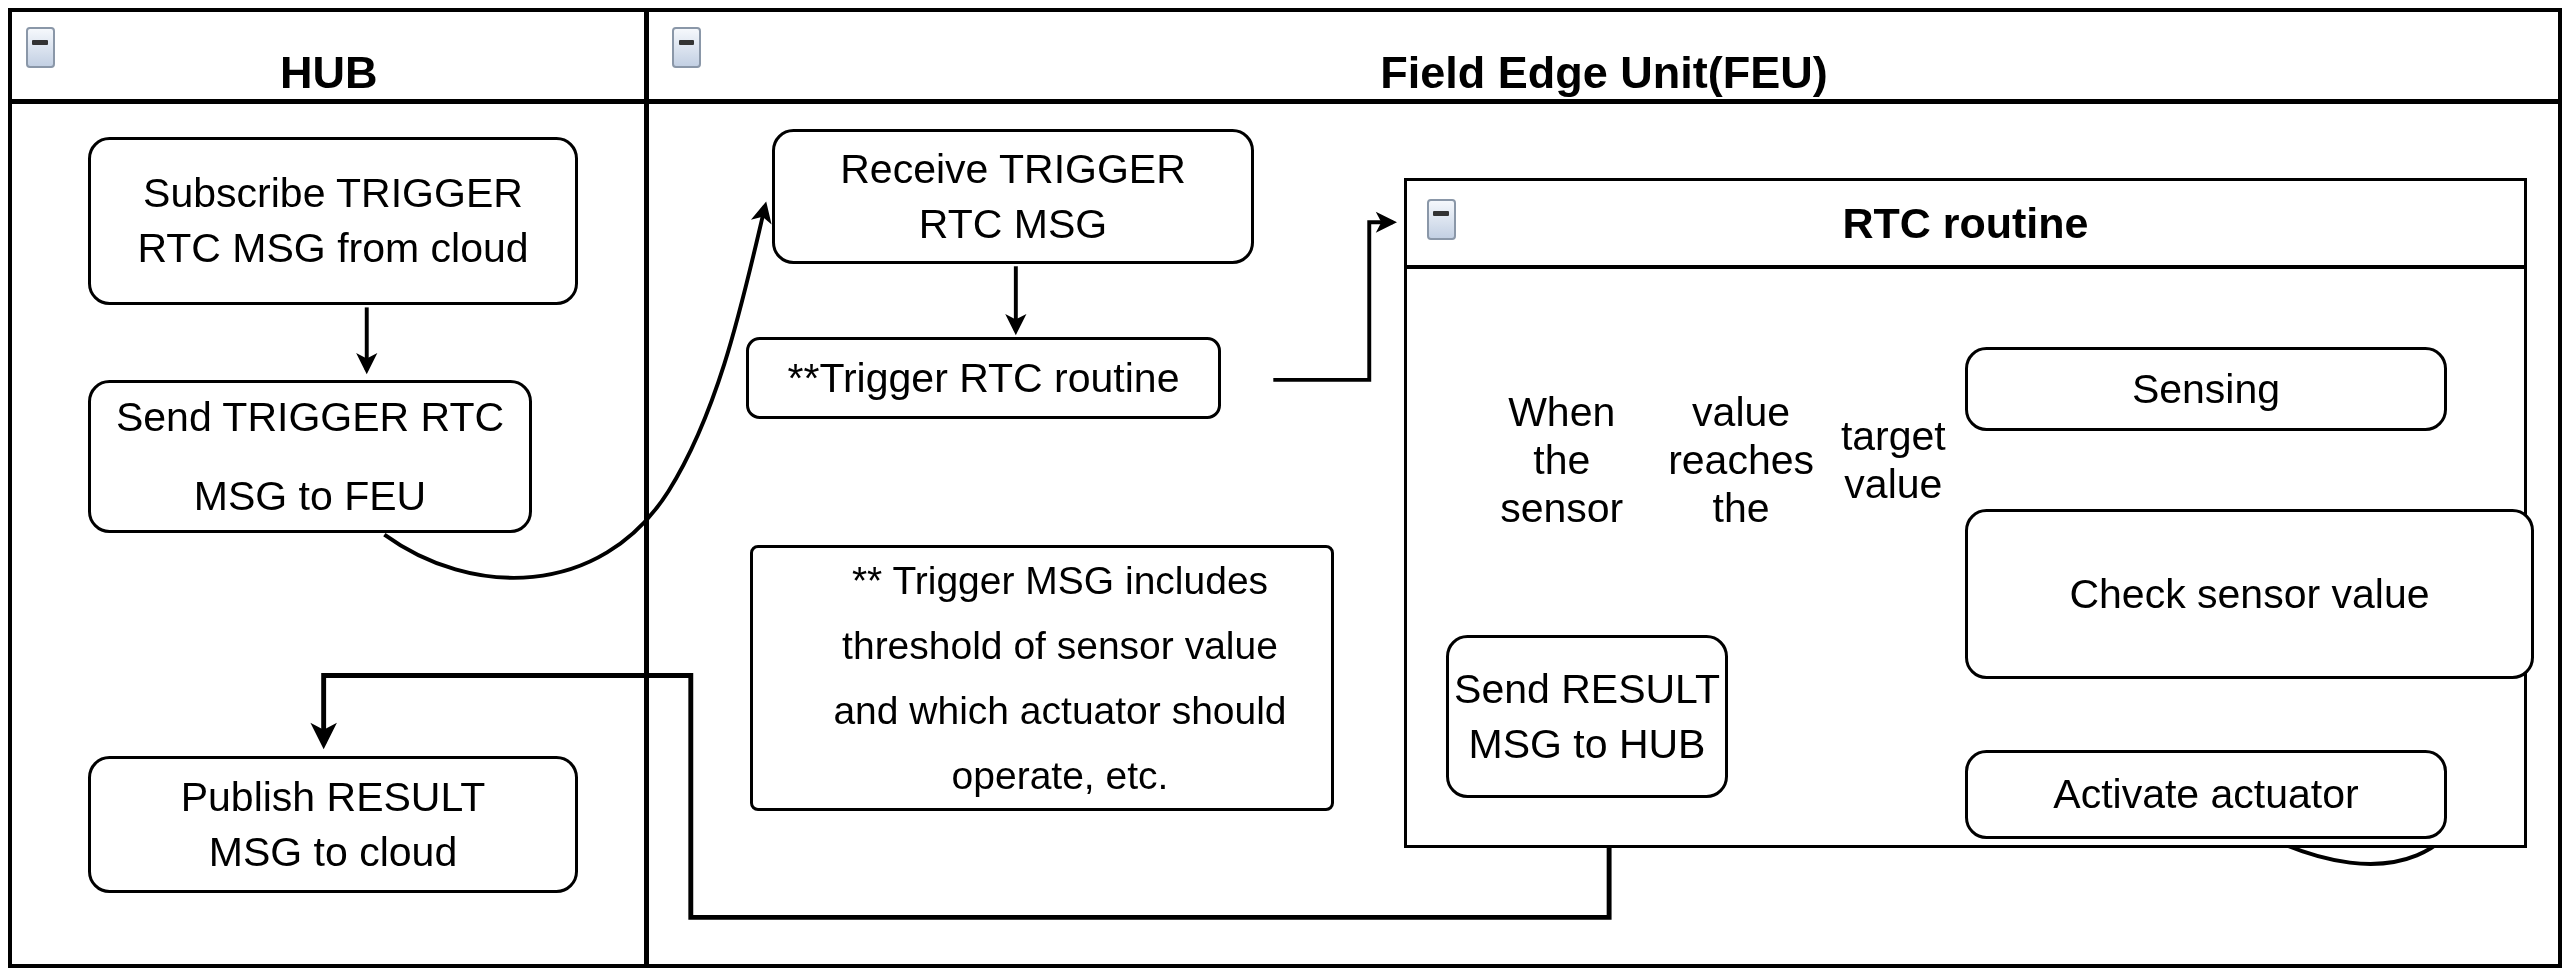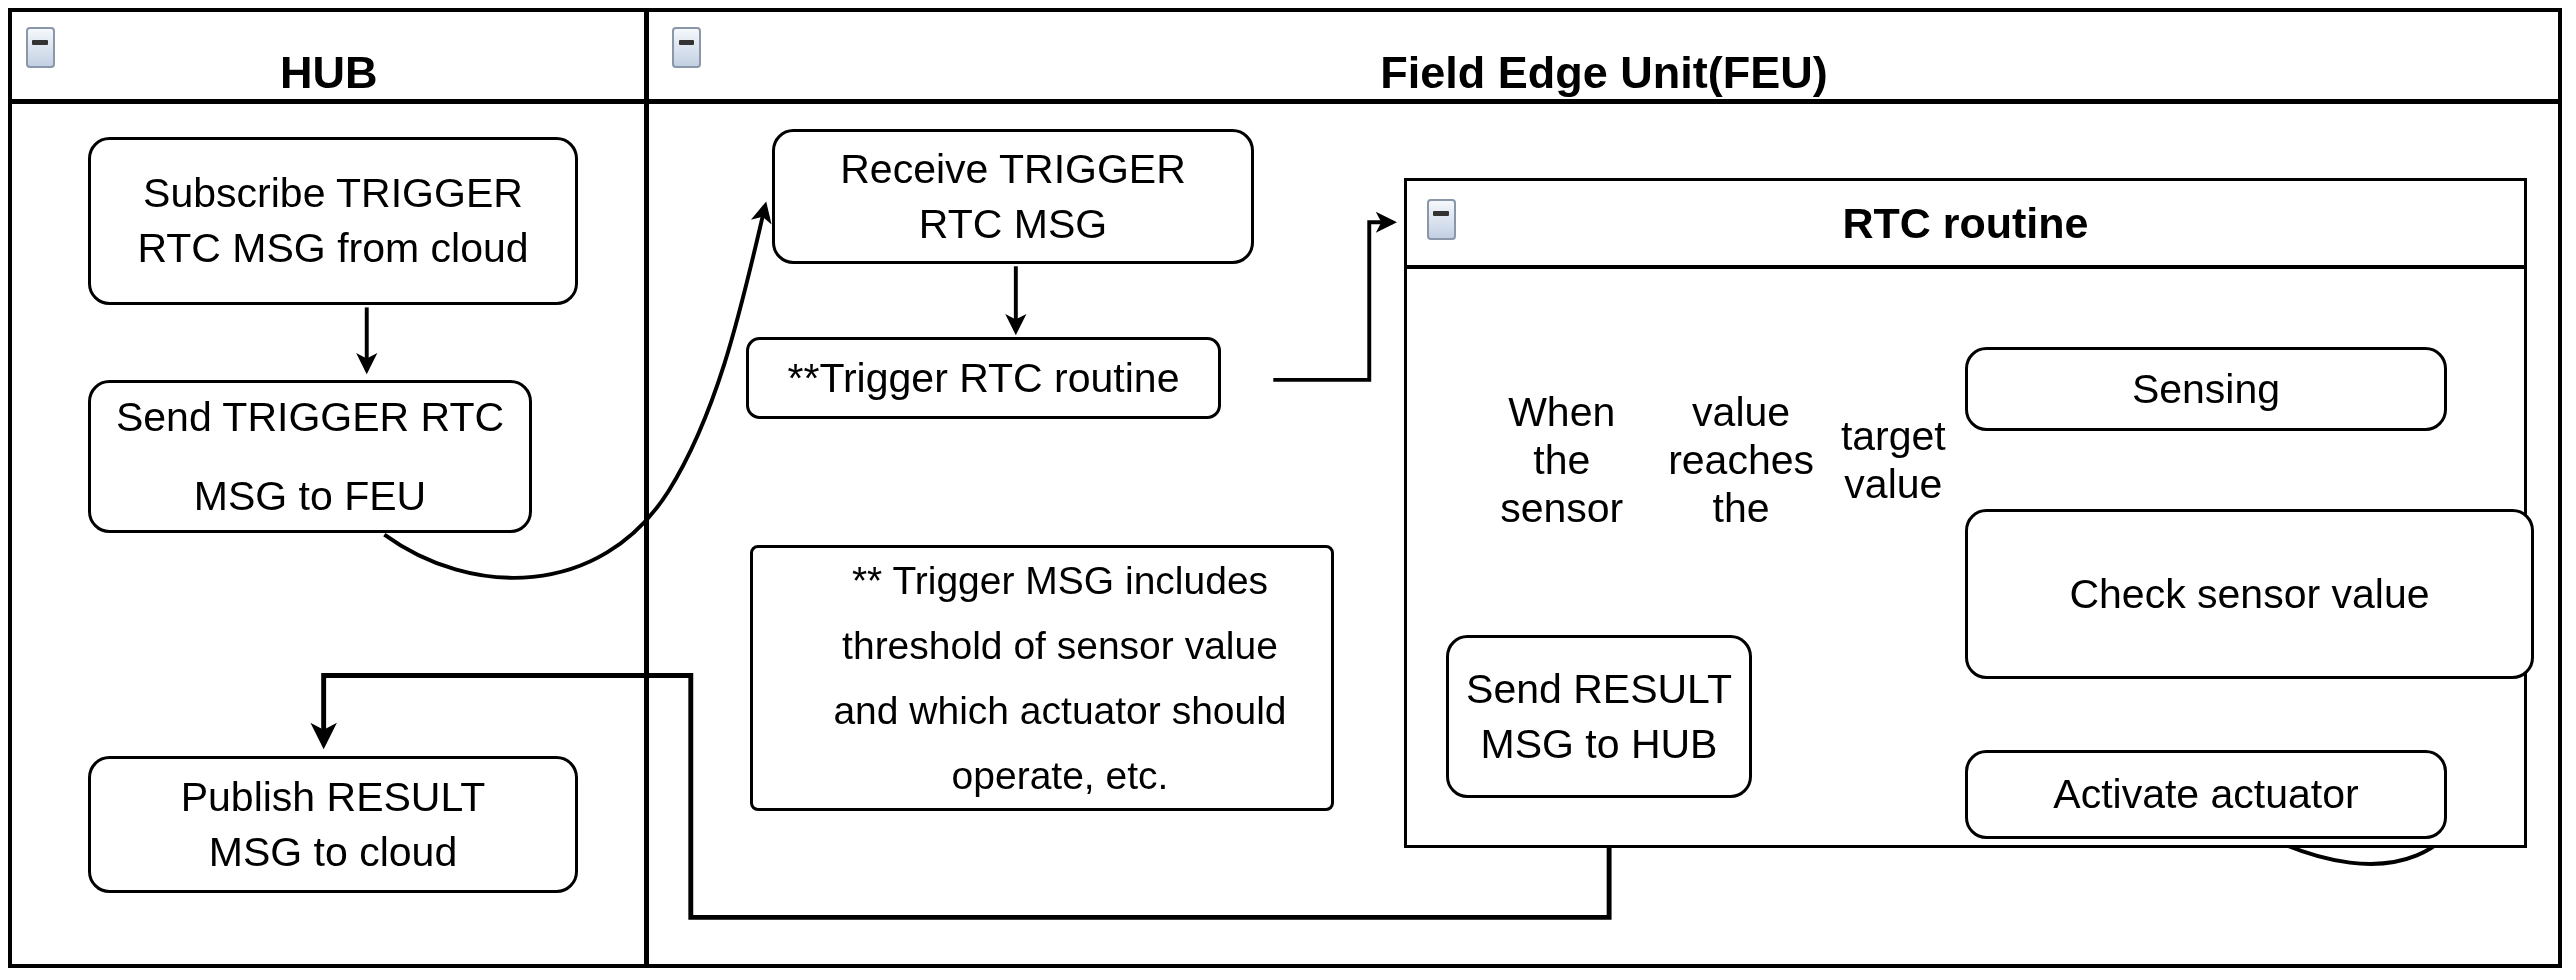--- a/index.html
+++ b/index.html
@@ -148,19 +148,19 @@
 
   <div class="node" style="left:1965px;top:347px;width:482px;height:84px;">
     <span>Sensing</span>
   </div>
   <div class="node" style="left:1965px;top:509px;width:569px;height:170px;">
     <span>Check sensor value</span>
   </div>
   <div class="node" style="left:1965px;top:750px;width:482px;height:89px;">
     <span>Activate actuator</span>
   </div>
-  <div class="node" style="left:1446px;top:635px;width:306px;height:163px;text-align:right;">
+  <div class="node" style="left:1446px;top:635px;width:282px;height:163px;text-align:right;">
     <span>Send RESULT</span>
     <span>MSG to HUB</span>
   </div>
 
 </div>
 
 
 </body></html>

